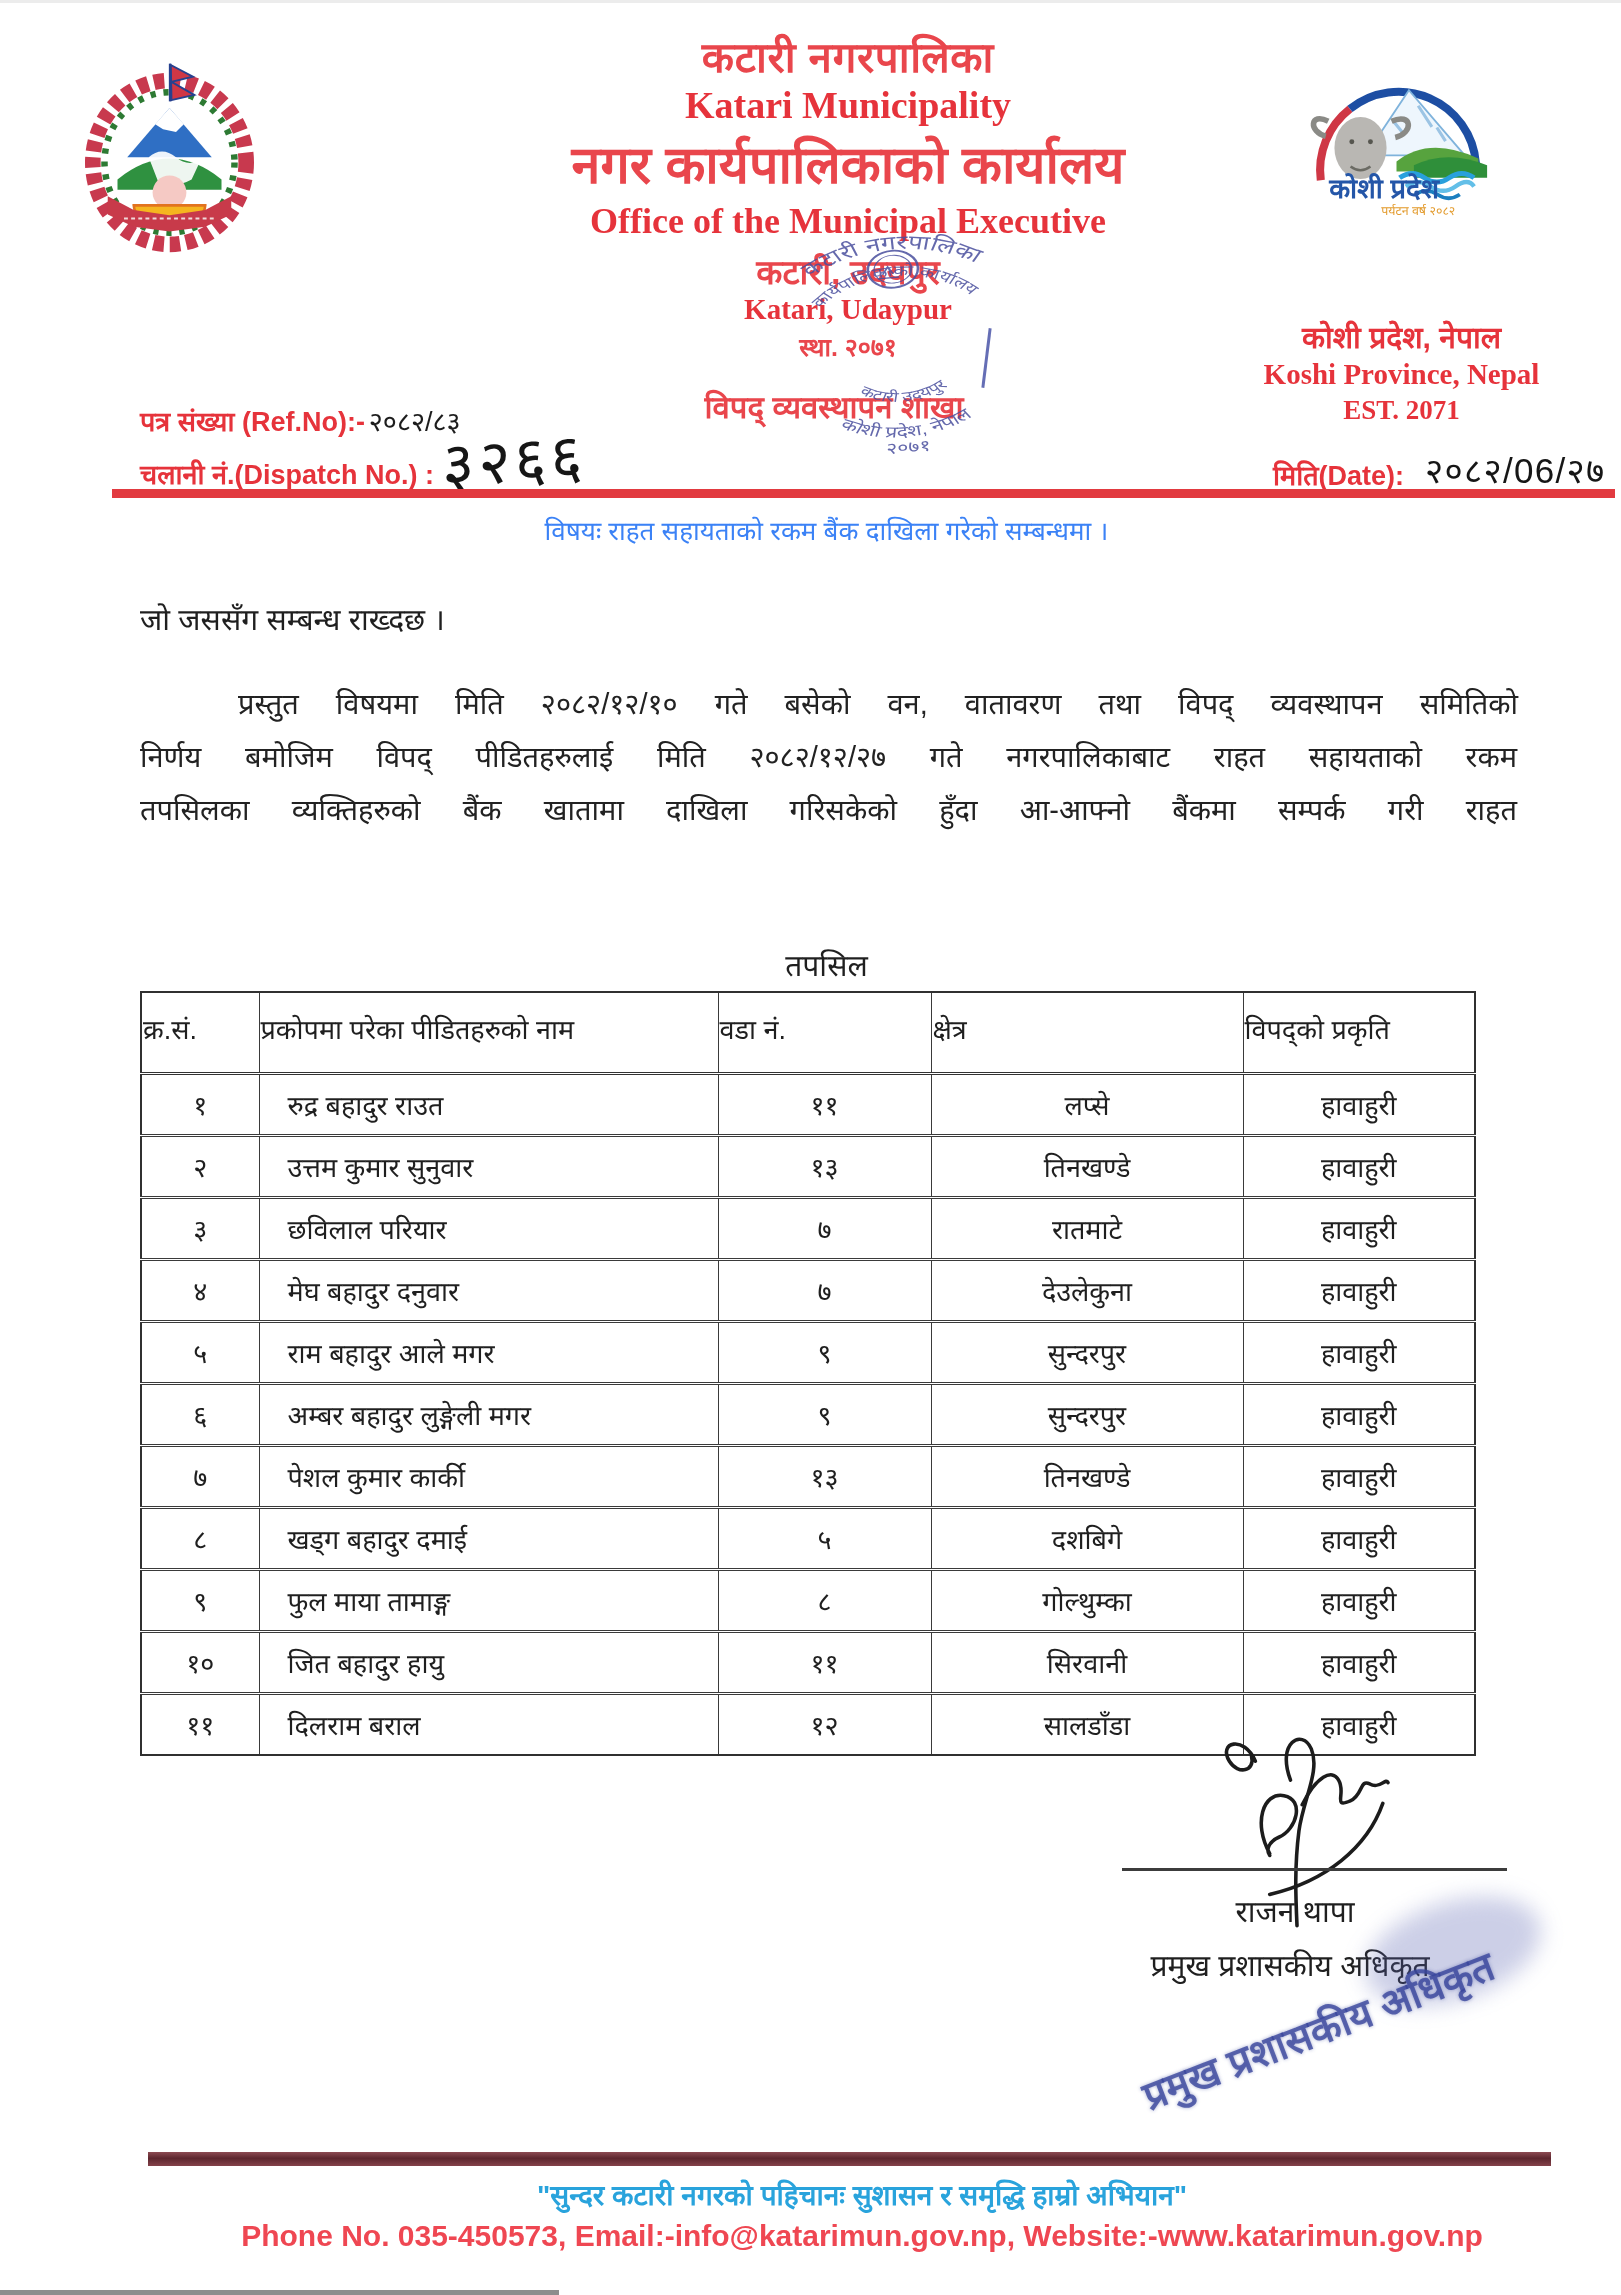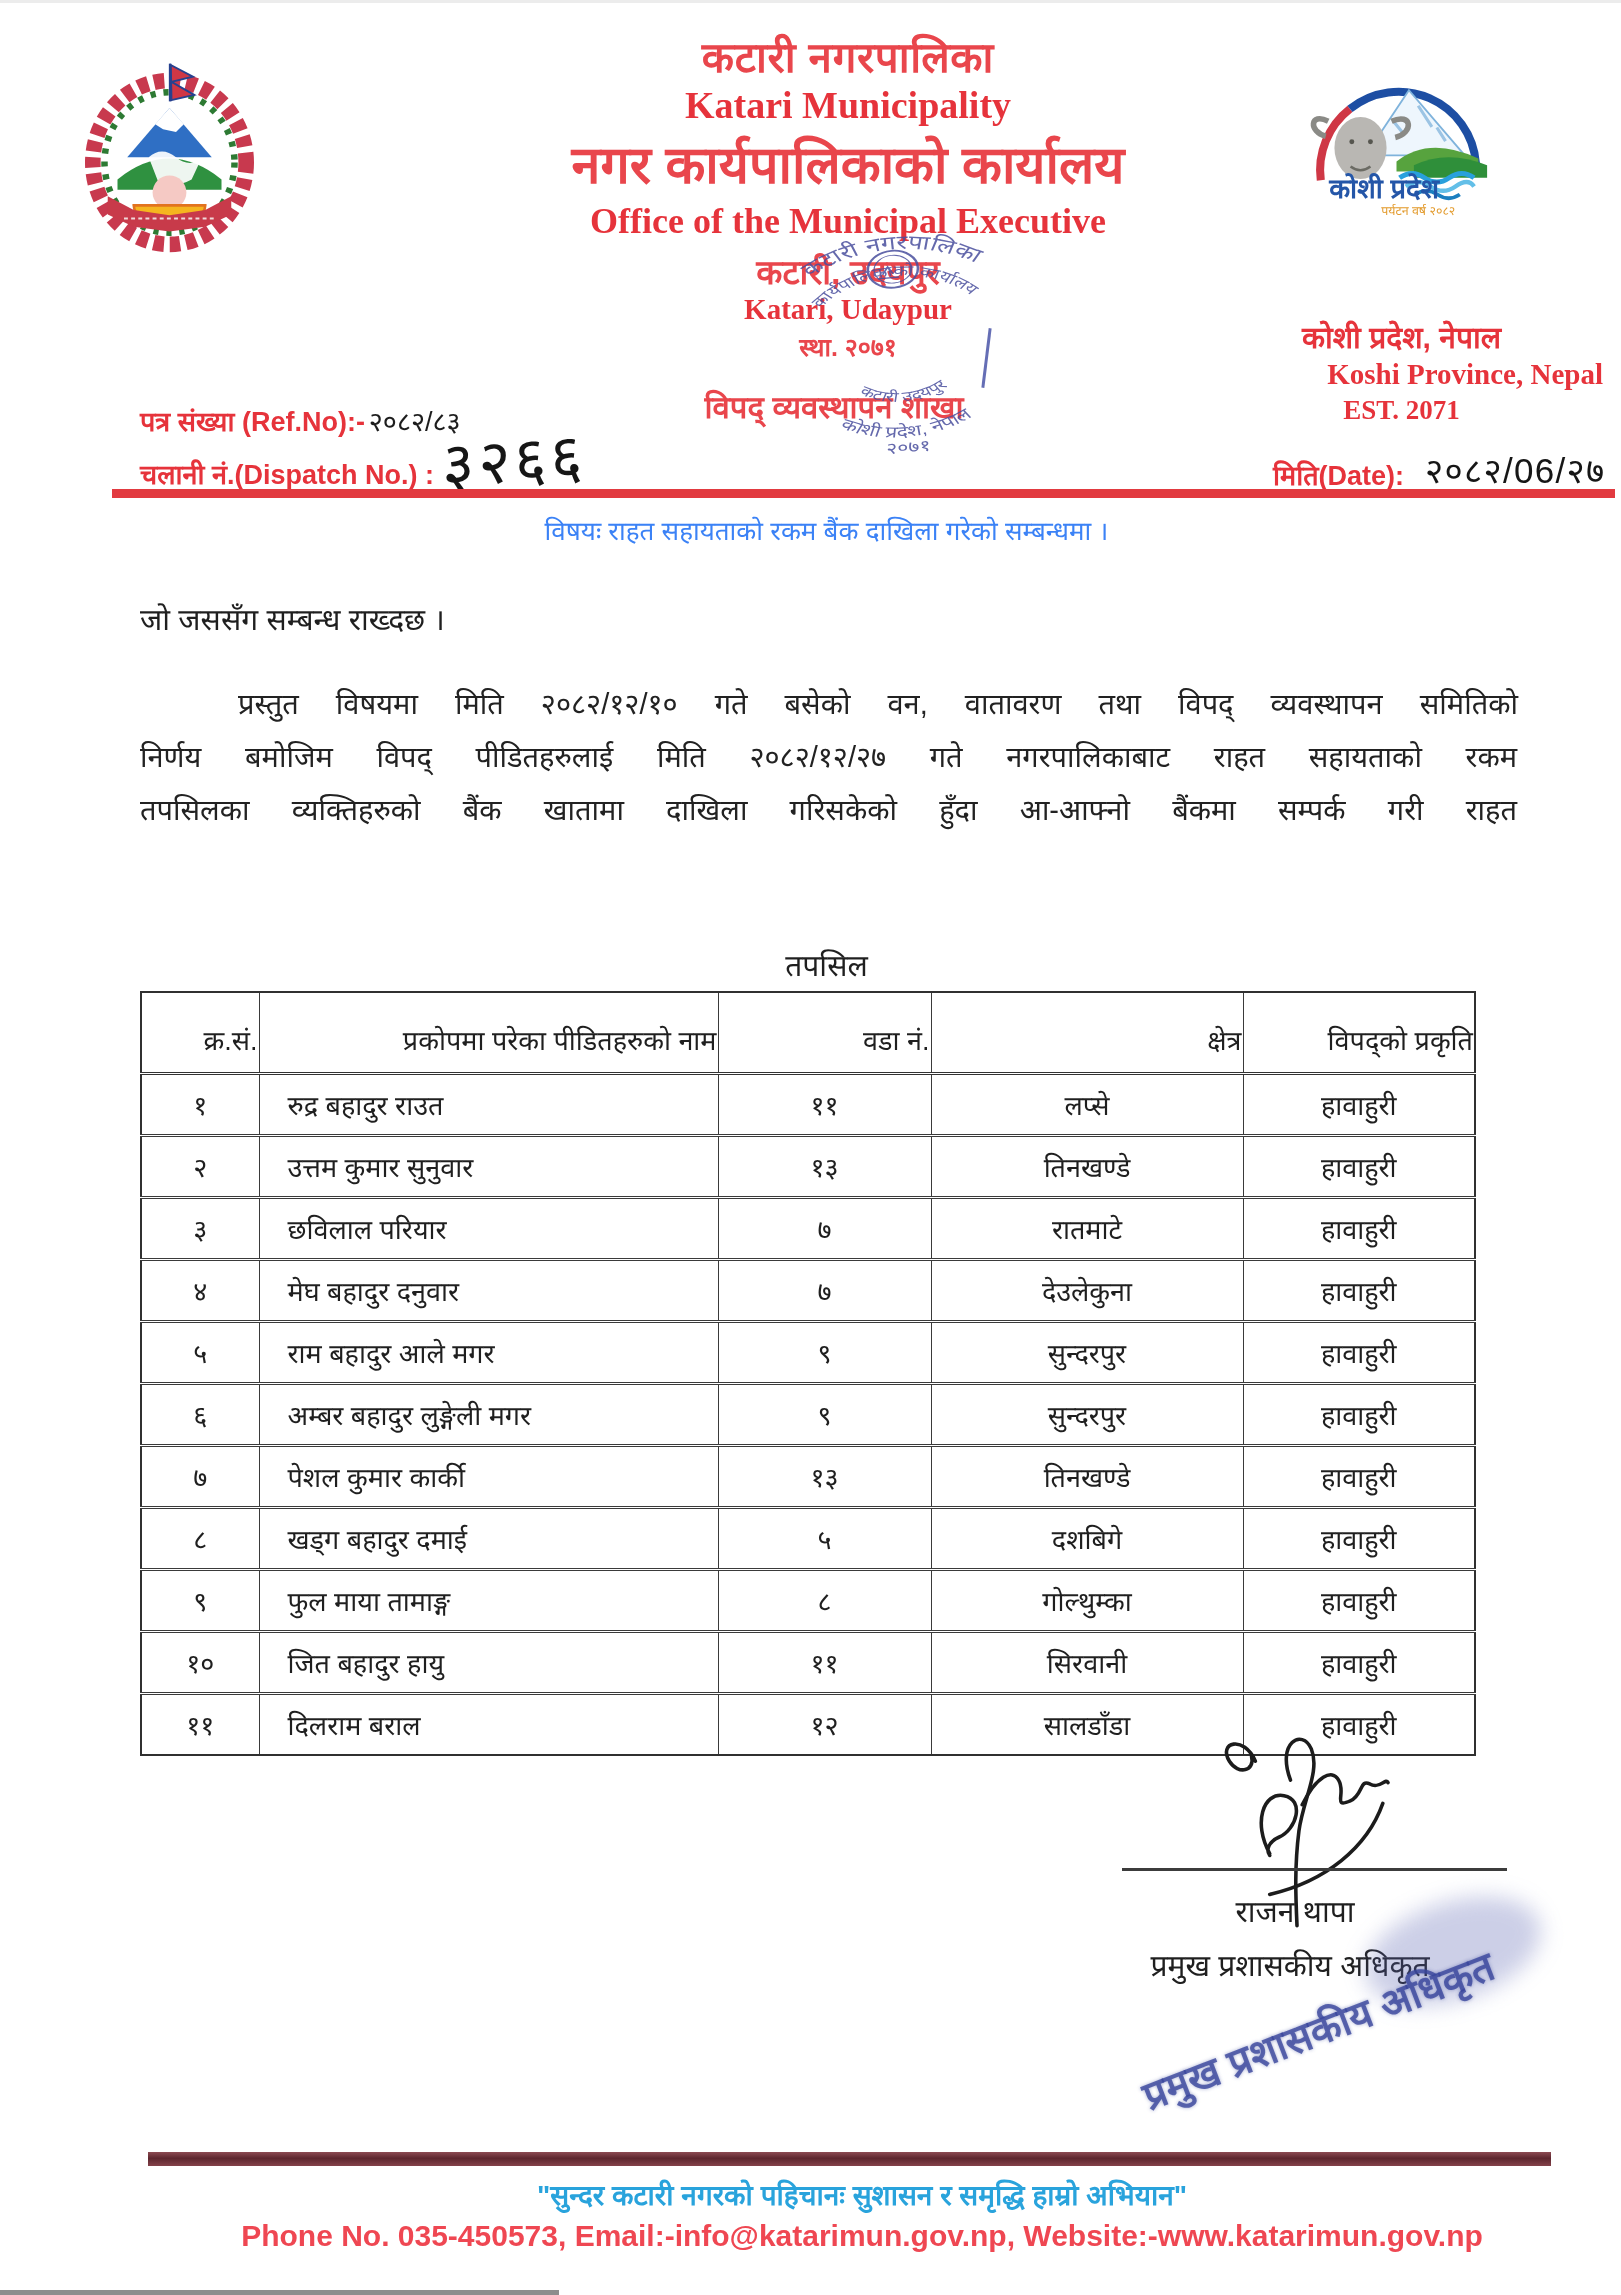--- a/index.html
+++ b/index.html
@@ -18,21 +18,21 @@
   .t-np1{left:458px;top:27px;width:780px;font-size:42px;letter-spacing:0.7px;}
   .t-en1{left:458px;top:83px;width:780px;font-size:38px;}
   .t-np2{left:458px;top:127px;width:780px;font-size:52px;text-align:center;}
   .t-en2{left:458px;top:200px;width:780px;font-size:36px;}
   .t-place-np{left:458px;top:248px;width:780px;font-size:34px;}
   .t-place-en{left:458px;top:293px;width:780px;font-size:29px;}
   .t-est{left:458px;top:329px;width:780px;font-size:25px;}
   .t-branch{left:444px;top:385px;width:780px;font-size:31px;}
   
   .p-np{left:1200px;top:316px;width:403px;font-size:30px;}
-  .p-en{left:1200px;top:358px;width:403px;font-size:29px;text-align:right;}
+  .p-en{left:1200px;top:358px;width:403px;font-size:29px;}
   .p-est{left:1200px;top:395px;width:403px;font-size:27px;}
   
   .ref-line{left:140px;top:402px;font-size:27px;}
   .ref-line .val{color:#1d1d1d;margin-left:3.9px;}
   .disp-line{left:140px;top:455px;font-size:27px;}
   .disp-val{left:442px;top:416px;font-size:62px;color:#161616;
     transform:rotate(-4deg) skewX(-3deg);letter-spacing:3.9px;}
   .date-line{left:1273px;top:456px;font-size:27px;}
   .date-val{left:1425px;top:446px;font-size:35px;color:#161616;letter-spacing:1.3px;}
   .red-rule{left:112px;top:489px;width:1503px;height:8.5px;background:#e23a40;}
@@ -46,21 +46,21 @@
   .tapsil{left:176px;top:944px;width:1301px;font-size:30px;color:#1f1f1f;}
   
   .vtable{left:140px;top:991px;width:1334px;border-collapse:collapse;table-layout:fixed;
     font-size:27px;color:#1f1f1f;}
   .vtable col.c1{width:118px;} .vtable col.c2{width:459px;} .vtable col.c3{width:213px;}
   .vtable col.c4{width:312px;} .vtable col.c5{width:232px;}
   .vtable th,.vtable td{border-left:1.3px solid #3a3a3a;border-right:1.3px solid #3a3a3a;
     font-weight:normal;overflow:hidden;}
   .vtable{border:2px solid #303030;}
   .vtable thead tr{height:81px;}
-  .vtable th{vertical-align:top;padding-top:28px;text-align:right;border-bottom:3.9px double #333;margin-top:32px;}
+  .vtable th{vertical-align:top;padding-top:17px;text-align:left;border-bottom:3.9px double #333;margin-top:32px;}
   .vtable tbody tr{height:62px;}
   .vtable tbody td{vertical-align:middle;text-align:center;border-top:3.3px double #3a3a3a;}
   .vtable tbody tr:first-child td{border-top:none;}
   .vtable td.cell-name{text-align:left;padding-left:28px;}
   
   .round-stamp{left:727px;top:228px;width:351px;height:231px;opacity:.85;transform:rotate(-5deg);}
   .pen-slash{left:985px;top:328px;width:2.6px;height:60px;background:#4a55a8;opacity:.85;transform:rotate(7deg);}
   .sig-svg{left:1193px;top:1720px;width:221px;height:215px;}
   .sig-line{left:1122px;top:1868px;width:385px;height:2.6px;background:#3c3c3c;}
   .sig-name{left:1100px;top:1890px;width:390px;font-size:30px;color:#1f1f1f;}

